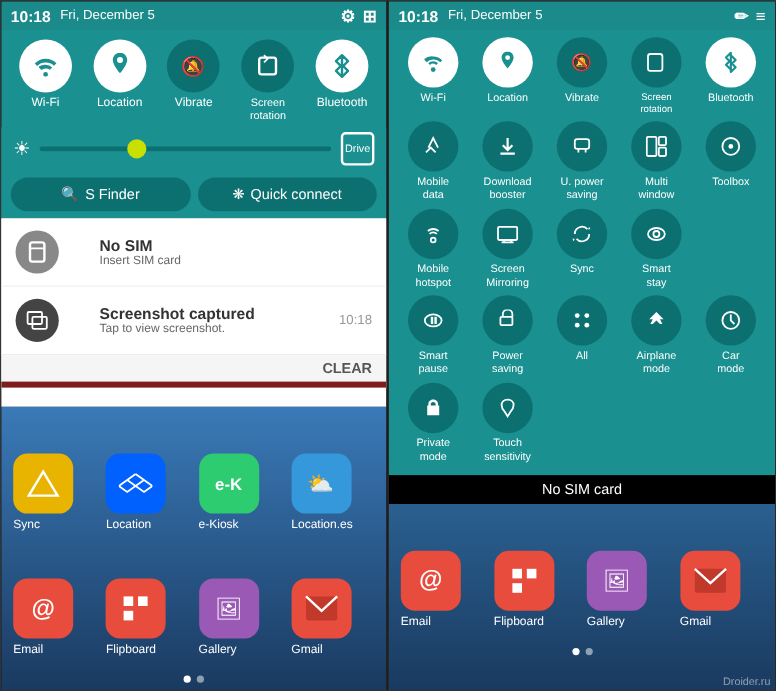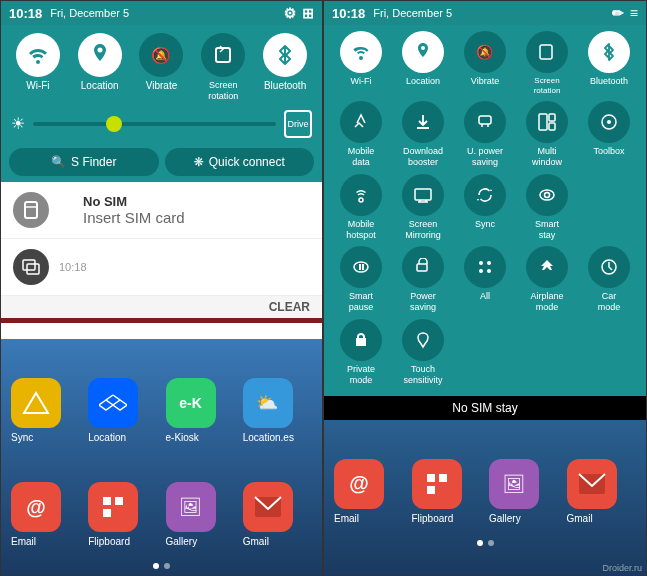--- a/index.html
+++ b/index.html
@@ -168,21 +168,21 @@
       display: flex;
       align-items: center;
       justify-content: center;
       color: white;
       font-size: 16px;
       flex-shrink: 0;
     }
 
     .notif-content { flex: 1; margin-left: 24px; }
     .notif-title { font-size: 13px; font-weight: bold; color: #333; }
-    .notif-subtitle { font-size: 15px; color: #666; }
+    .notif-subtitle { font-size: 10px; color: #666; }
     .notif-time { font-size: 11px; color: #999; }
 
     .clear-row {
       display: flex;
       justify-content: flex-end;
       padding: 4px 12px;
       background: #f5f5f5;
       border-bottom: 5px solid #7f1d1d;
     }
 
@@ -429,20 +429,24 @@
         <div class="notif-subtitle">Insert SIM card</div>
       </div>
     </div>
     <div class="notification-item">
       <div class="notif-icon" style="background:#444;font-size:12px;">
         <svg width="20" height="20" viewBox="0 0 20 20">
             <rect x="2" y="3" width="12" height="10" rx="1" fill="none" stroke="white" stroke-width="1.5"></rect>
             <rect x="6" y="7" width="12" height="10" rx="1" fill="none" stroke="white" stroke-width="1.5"></rect>
           </svg>
       </div>
+      <div class="notif-content">
+        <div class="notif-title">Screenshot captured</div>
+        <div class="notif-subtitle">Tap to view screenshot.</div>
+      </div>
       <div class="notif-time">10:18</div>
     </div>
     <div class="clear-row">
       <button class="clear-btn">CLEAR</button>
     </div>
   </div>
 
   <div class="home-screen" style="background:linear-gradient(180deg,#3a7ab8 0%,#1a3a60 100%);">
     <div class="app-grid">
       <div class="app-item">
@@ -722,21 +726,21 @@
           <svg width="18" height="18" viewBox="0 0 18 18">
               <path d="M9 2C6 2 4 4 4 6.5c0 2 1 4 2.5 5.5L9 16l2.5-4C13 10.5 14 8.5 14 6.5 14 4 12 2 9 2z" fill="none" stroke="white" stroke-width="1.5"></path>
             </svg>
         </div>
         <span class="exp-icon-label">Touch<br>sensitivity</span>
       </div>
     </div>
   </div>
 
   <div class="no-sim-banner">
-    <span>No SIM stay</span>
+    <span>No SIM card</span>
   </div>
 
   <div class="right-home">
     <div class="app-grid">
       <div class="app-item">
         <div class="app-icon" style="background:#e74c3c;">
           <span style="color:white;font-size:20px;font-weight:bold;">@</span>
         </div>
         <span class="app-label">Email</span>
       </div>

